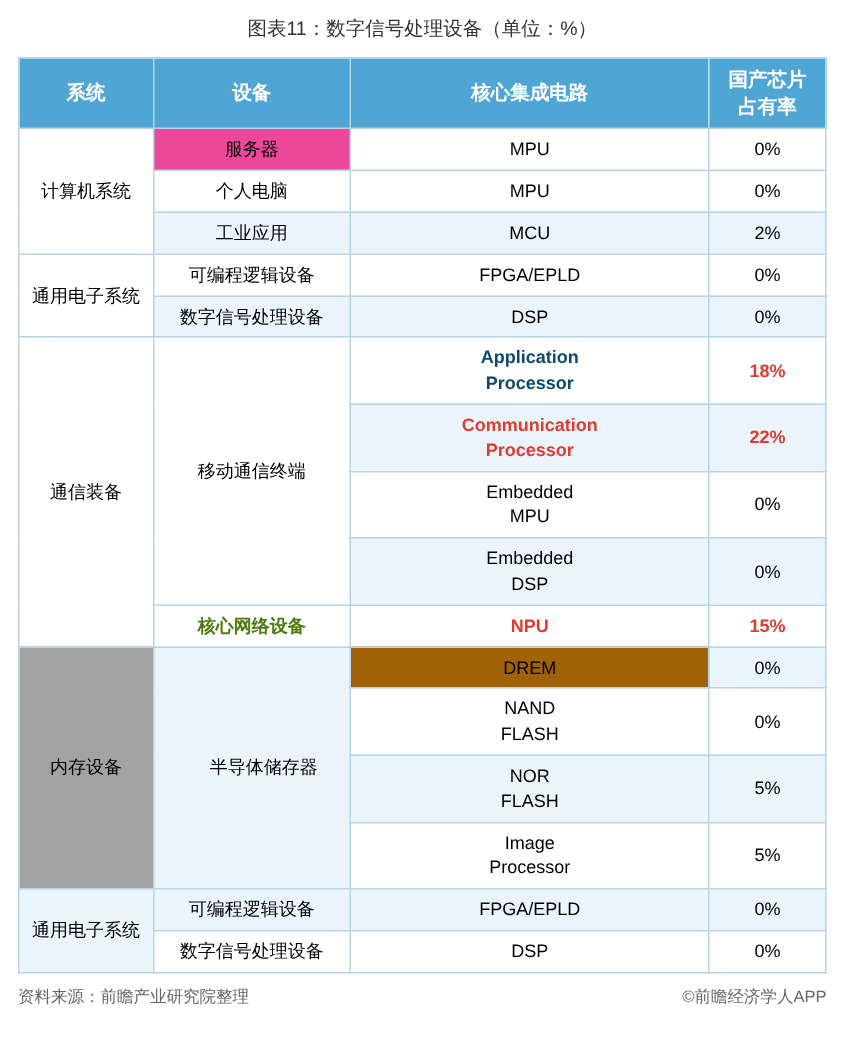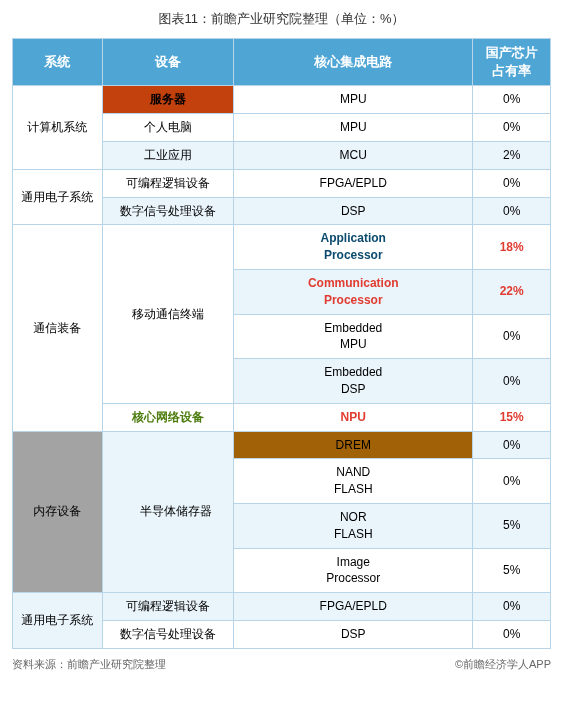--- a/index.html
+++ b/index.html
@@ -50,35 +50,35 @@
       display: flex;
       justify-content: space-between;
       margin-top: 8px;
       font-size: 11px;
       color: #666;
     }
   </style>
 </head>
 <body>
 
-<div class="chart-title">图表11：前瞻产业研究院整理（单位：%）</div>
+<div class="chart-title">图表11：数字信号处理设备（单位：%）</div>
 
 <table>
   <thead>
     <tr>
       <th class="col-system">系统</th>
       <th class="col-device">设备</th>
       <th class="col-core">核心集成电路</th>
       <th class="col-rate" style="white-space:pre-line;">国产芯片<br>占有率</th>
     </tr>
   </thead>
   <tbody id="table-body">
   <tr style="background-color: rgb(255, 255, 255);">
         <td rowspan="3" style="font-weight: normal; background-color: rgb(255, 255, 255);">计算机系统</td>
-        <td rowspan="1" style="background-color: #c2410c; font-weight: bold;">服务器</td>
+        <td rowspan="1" style="background-color: #ec4899;">服务器</td>
         <td style="background-color: rgb(255, 255, 255);">MPU</td>
         <td style="background-color: rgb(255, 255, 255);">0%</td>
       </tr>
       <tr style="background-color: rgb(255, 255, 255);">
         <td rowspan="1" style="background-color: rgb(255, 255, 255);">个人电脑</td>
         <td style="background-color: rgb(255, 255, 255);">MPU</td>
         <td style="background-color: rgb(255, 255, 255);">0%</td>
       </tr>
       <tr style="background-color: rgb(234, 244, 251);">
         <td rowspan="1" style="background-color: rgb(234, 244, 251);">工业应用</td>

